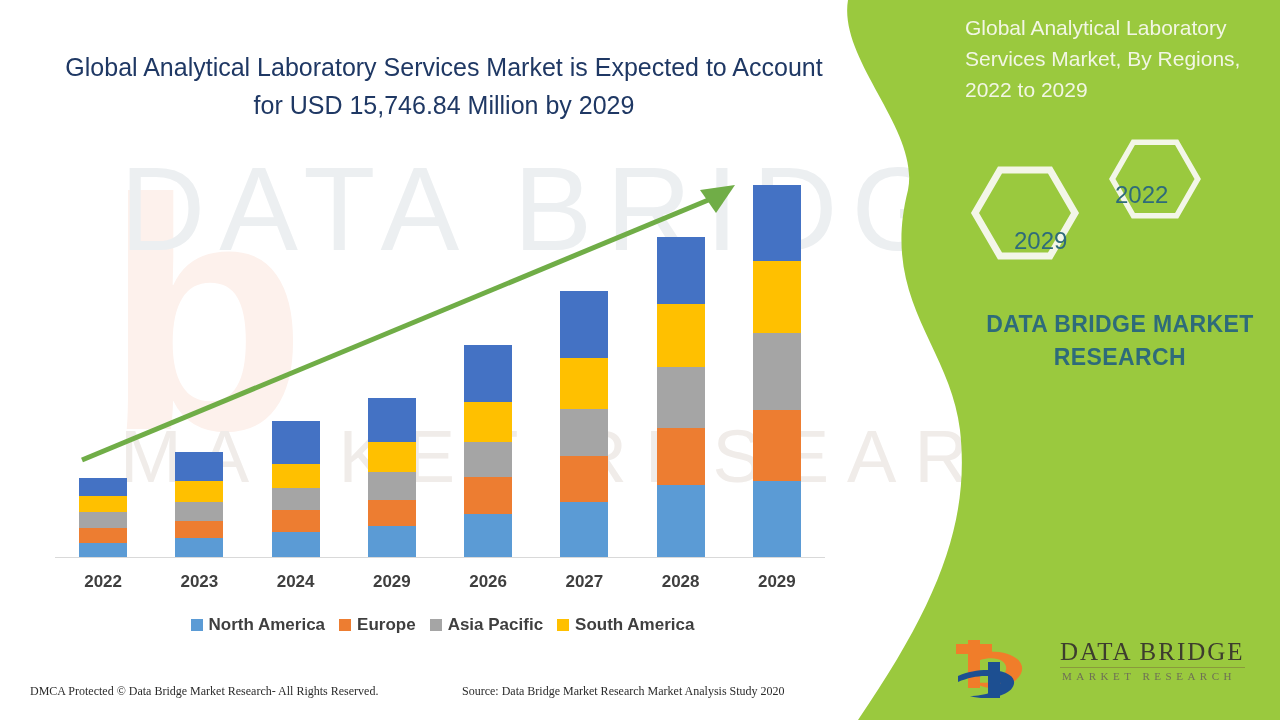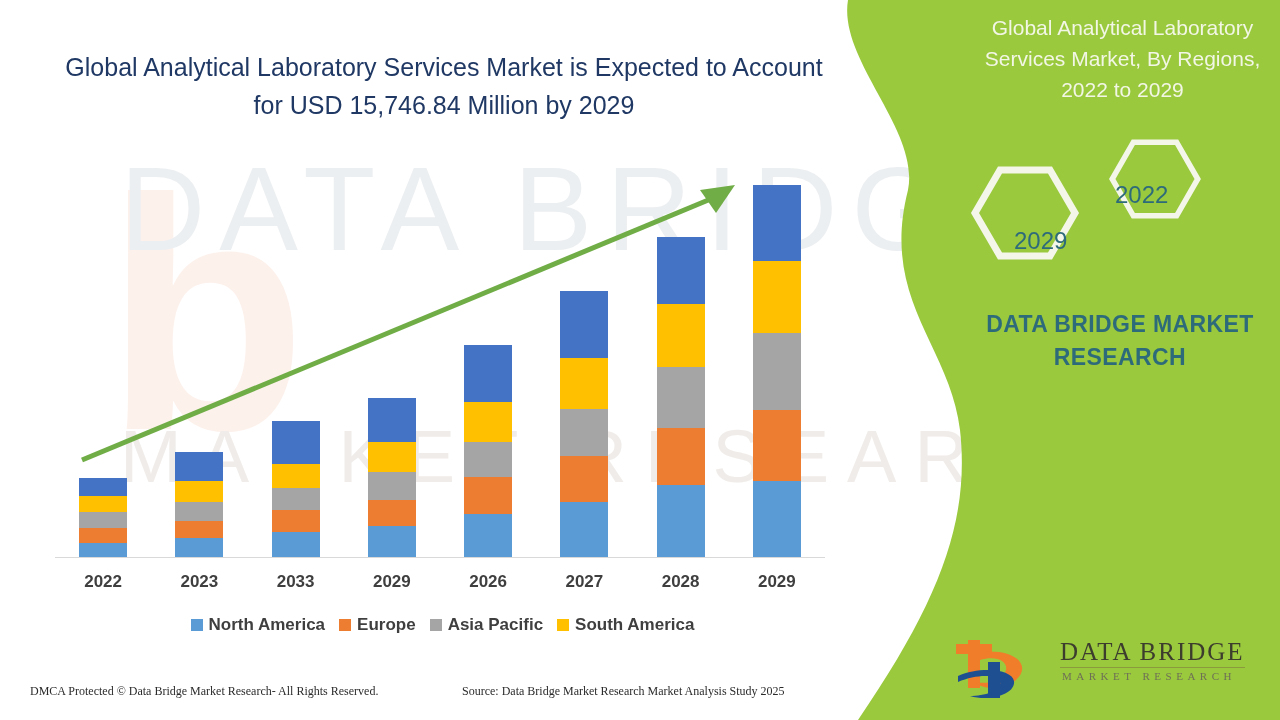--- a/index.html
+++ b/index.html
@@ -68,21 +68,21 @@
   .footer-right{
     position:absolute;left:462px;top:684px;
     font-size:12px;color:#2b2b2b;font-family:"Liberation Serif", serif;
   }
 
   
   .green-panel{position:absolute;right:0;top:0;width:460px;height:720px;}
   .green-svg{position:absolute;right:0;top:0;width:460px;height:720px;}
   .green-head{
     position:absolute;left:145px;top:12px;width:315px;
-    text-align:center;color:#f2f6e4;font-size:21px;line-height:31px;
+    text-align:left;color:#f2f6e4;font-size:21px;line-height:31px;
   }
   .hex-wrap{position:absolute;left:150px;top:135px;width:250px;height:145px;}
   .hex-label{
     position:absolute;color:#2e6b7a;font-size:24px;font-weight:400;
   }
   .hex-2022{left:145px;top:46px;}
   .hex-2029{left:44px;top:92px;}
   .brand{
     position:absolute;left:150px;top:308px;width:300px;text-align:center;
     color:#2e6b7a;font-size:23px;line-height:33px;letter-spacing:0.4px;font-weight:bold;
@@ -189,21 +189,21 @@
       </div>
 
     <svg class="arrow-svg" viewBox="0 0 855 600">
       <line id="arrow-line" x1="82" y1="460" x2="718" y2="196" stroke="#70ad47" stroke-width="5"></line>
       <polygon id="arrow-head" points="735,185 700,190 716,213" fill="#70ad47"></polygon>
     </svg>
 
     <div class="xlabels" id="xlabels">
         <div>2022</div>
         <div>2023</div>
-        <div>2033</div>
+        <div>2024</div>
         <div>2029</div>
         <div>2026</div>
         <div>2027</div>
         <div>2028</div>
         <div>2029</div>
       </div>
     <div class="legend" id="legend">
         <div class="leg-item">
           <span class="leg-swatch" style="background: rgb(91, 155, 213);"></span>
           <span class="leg-label">North America</span>
@@ -217,21 +217,21 @@
           <span class="leg-label">Asia Pacific</span>
         </div>
         <div class="leg-item">
           <span class="leg-swatch" style="background: rgb(255, 192, 0);"></span>
           <span class="leg-label">South America</span>
         </div>
       </div>
   </div>
 
   <div class="footer-left">DMCA Protected © Data Bridge Market Research- All Rights Reserved.</div>
-  <div class="footer-right">Source: Data Bridge Market Research Market Analysis Study 2025</div>
+  <div class="footer-right">Source: Data Bridge Market Research Market Analysis Study 2020</div>
 
   <div class="green-panel">
     <svg class="green-svg" viewBox="0 0 460 720" preserveAspectRatio="none">
       <path id="green-path" d="M 28 0 L 460 0 L 460 720 L 38 720 C 120 600 150 520 140 430 C 130 345 60 300 88 190 C 100 130 18 60 28 0 Z" fill="#9ac93e"></path>
     </svg>
 
     <div class="green-head">Global Analytical Laboratory Services Market, By Regions, 2022 to 2029</div>
 
     <div class="hex-wrap">
       <svg width="250" height="145" viewBox="0 0 250 145">

